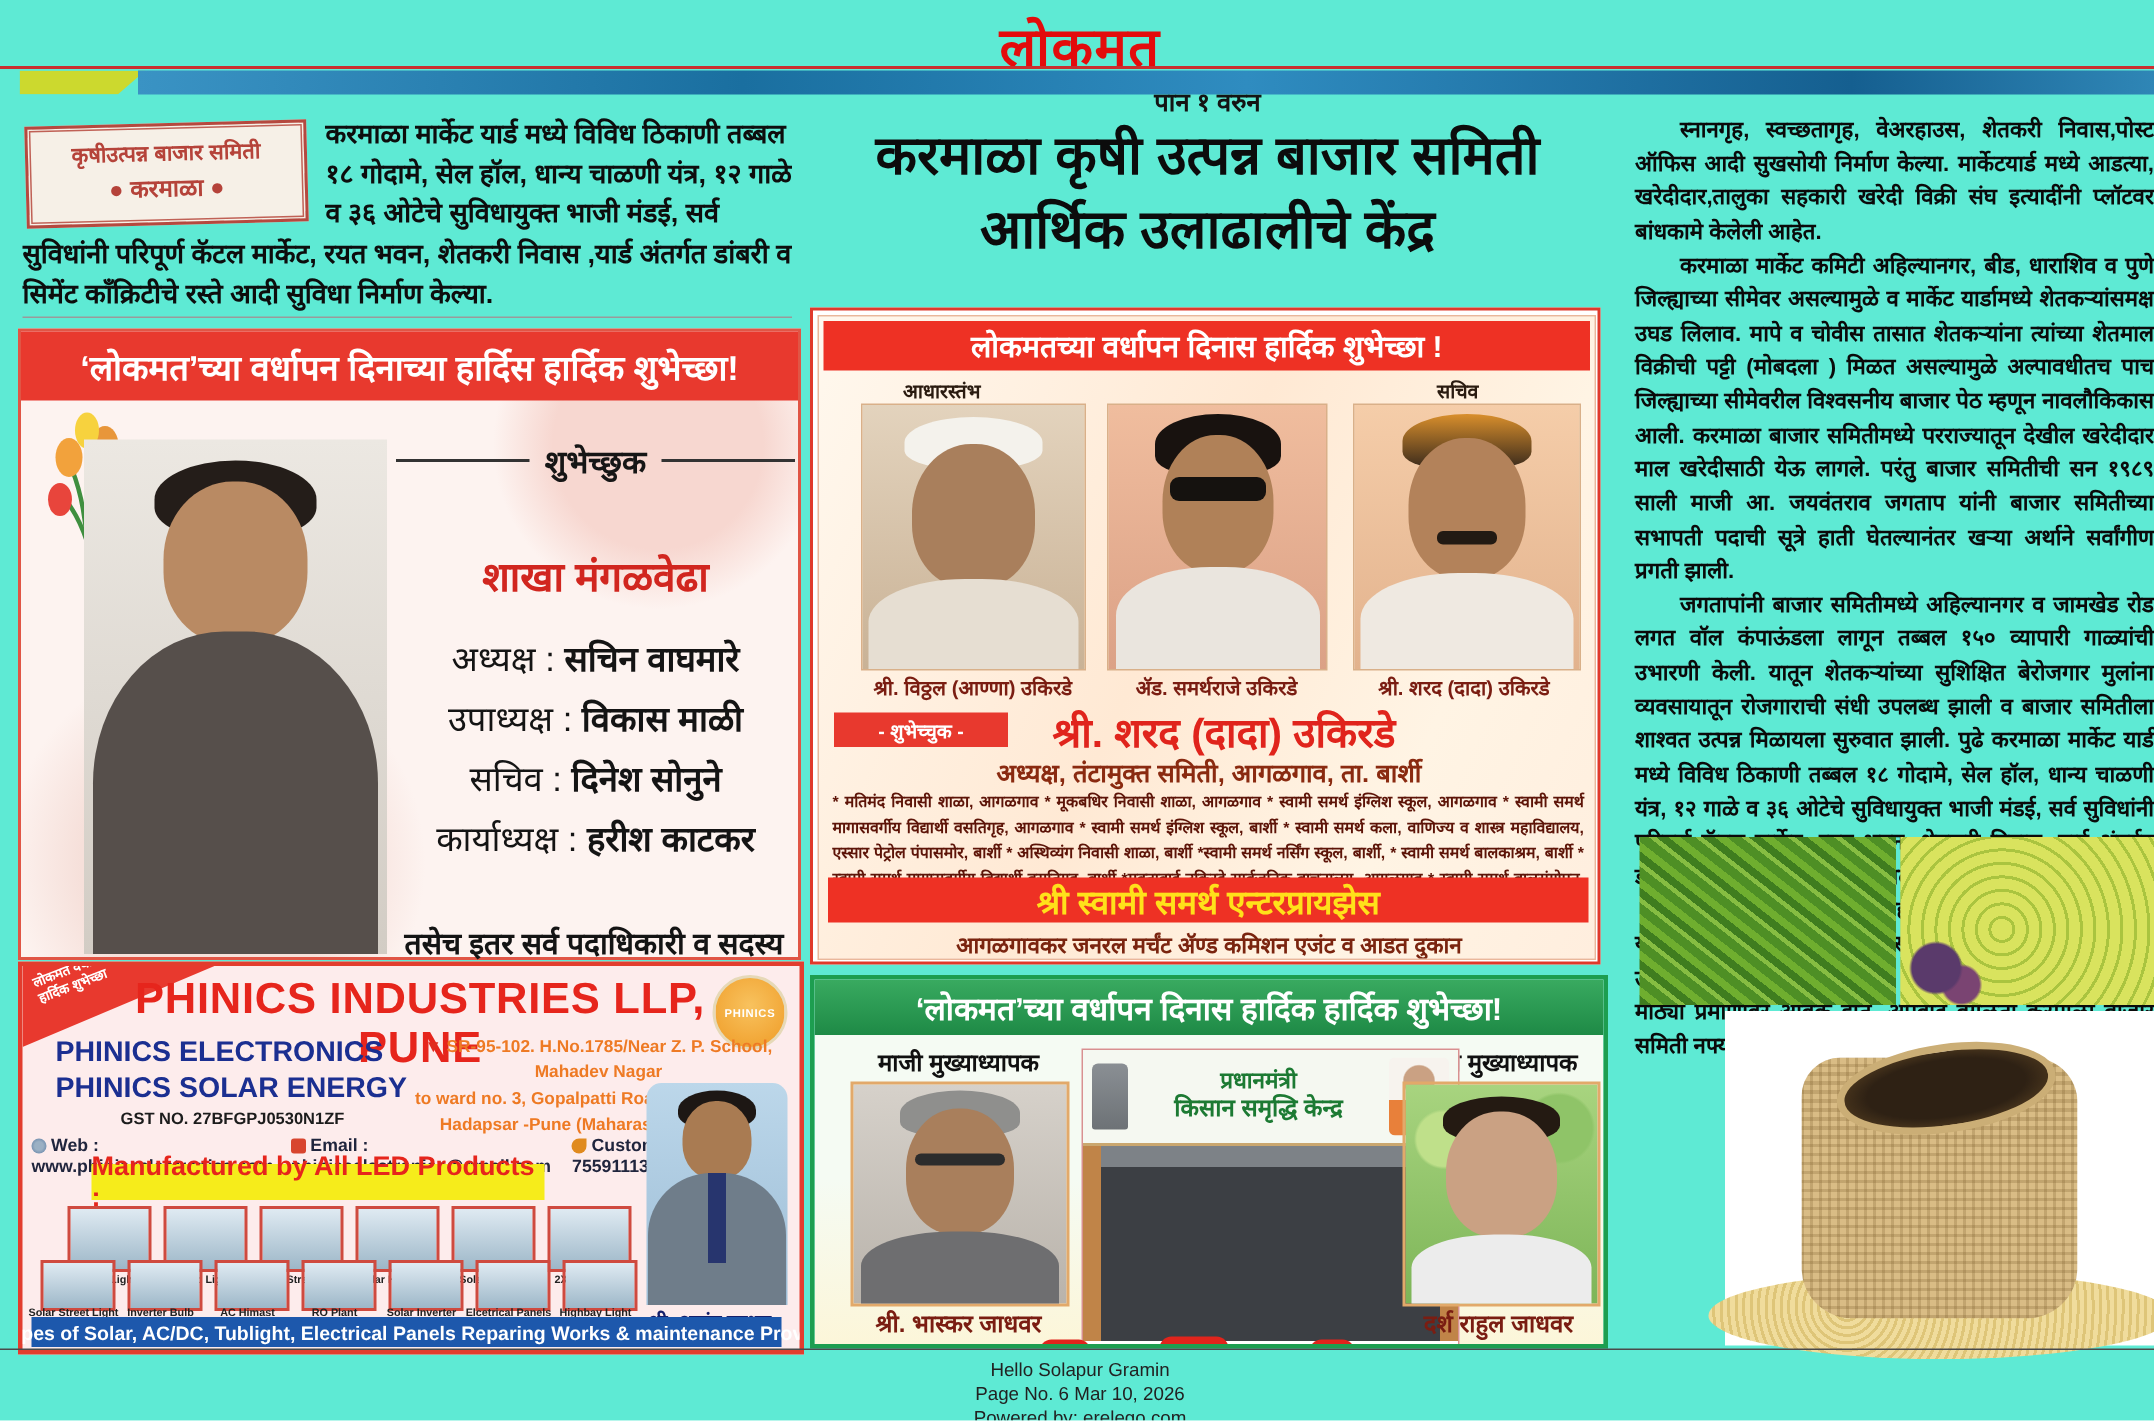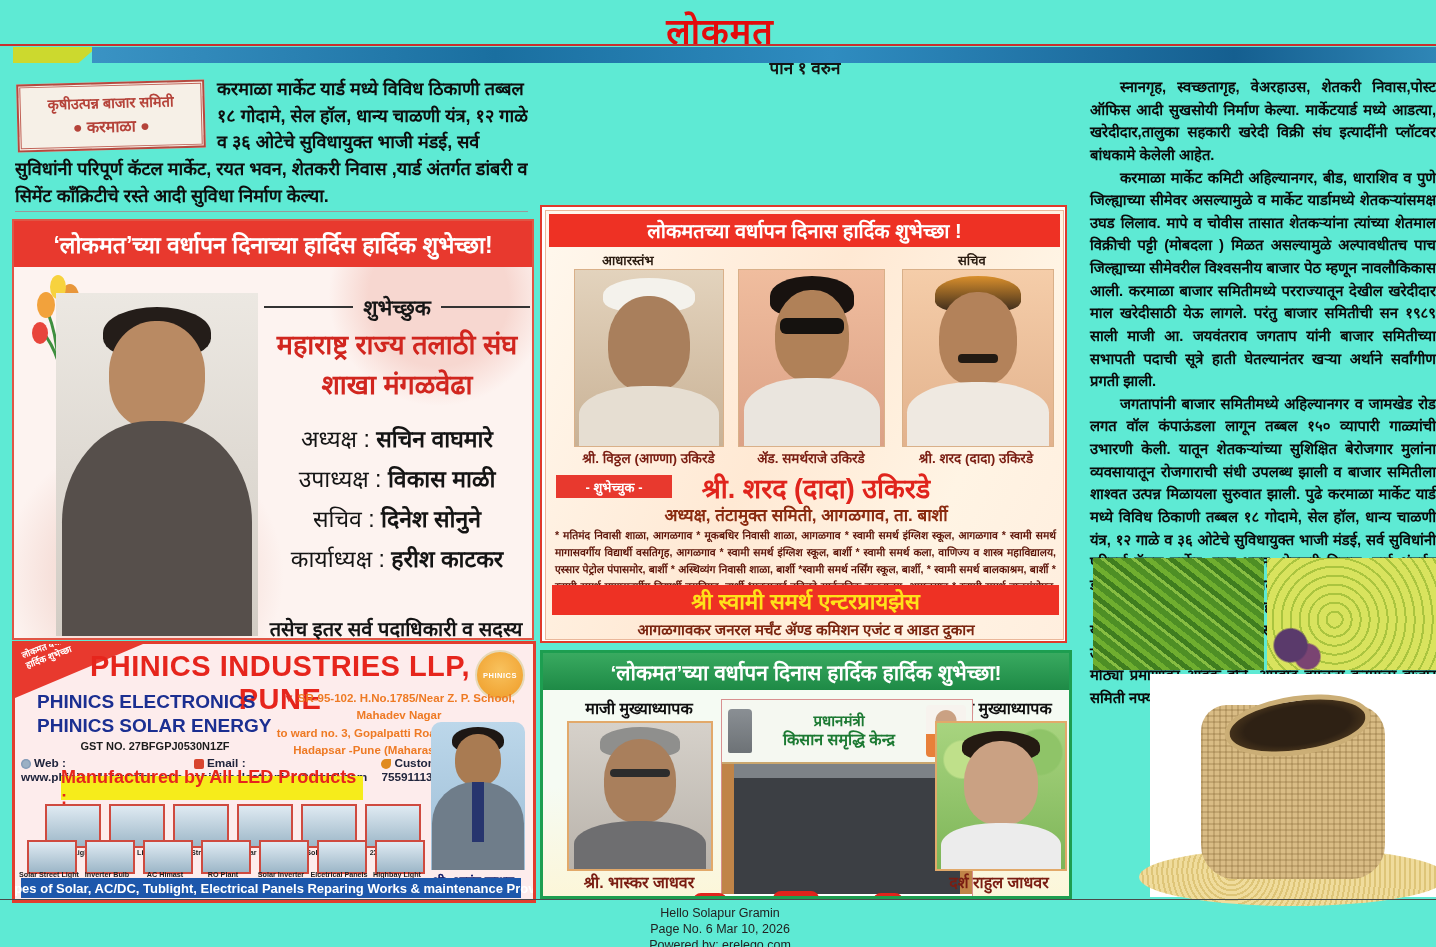--- a/index.html
+++ b/index.html
@@ -205,21 +205,20 @@
       <ellipse cx="12" cy="60" rx="8" ry="11" fill="#e8453c"></ellipse>
     </svg>
     <div class="photo ph-talathi">
       <div class="hair"></div>
         <div class="head"></div>
         <div class="torso"></div>
     </div>
     <div class="abs shub-row">
       <span>शुभेच्छुक</span>
     </div>
-    <div class="abs org1">महाराष्ट्र राज्य तलाठी संघ</div>
     <div class="abs org2">शाखा मंगळवेढा</div>
     <div class="abs officers">
       <div><span>अध्यक्ष :</span> <span class="name">सचिन वाघमारे</span></div>
       <div><span>उपाध्यक्ष :</span> <span class="name">विकास माळी</span></div>
       <div><span>सचिव :</span> <span class="name">दिनेश सोनुने</span></div>
       <div><span>कार्याध्यक्ष :</span> <span class="name">हरीश काटकर</span></div>
     </div>
     <div class="abs talathi-foot">तसेच इतर सर्व पदाधिकारी व सदस्य</div>
   </div>
 
@@ -278,20 +277,24 @@
       <div class="hair"></div>
         <div class="head"></div>
         <div class="torso"></div>
         <div class="accent"></div>
     </div>
     <div class="abs ph-caption">श्री. आनंद जाधव</div>
     <div class="abs ph-blue">All Types of Solar, AC/DC, Tublight, Electrical Panels Reparing Works &amp; maintenance Provided</div>
   </div>
 
   <div class="abs kicker">पान १ वरुन</div>
+  <div class="abs headline">
+    <div>करमाळा कृषी उत्पन्न बाजार समिती</div>
+    <div>आर्थिक उलाढालीचे केंद्र</div>
+  </div>
 
   <div class="abs ad-ukirde">
     <div class="uk-inner">
       <div class="banner uk-banner">लोकमतच्या वर्धापन दिनास हार्दिक शुभेच्छा !</div>
       <div class="uk-label" style="left:56px;top:40px">आधारस्तंभ</div>
       <div class="uk-label" style="left:412px;top:40px">सचिव</div>
       <div class="photo uk-photo uk1">
           <div class="accent"></div>
           <div class="head"></div>
           <div class="torso"></div>

